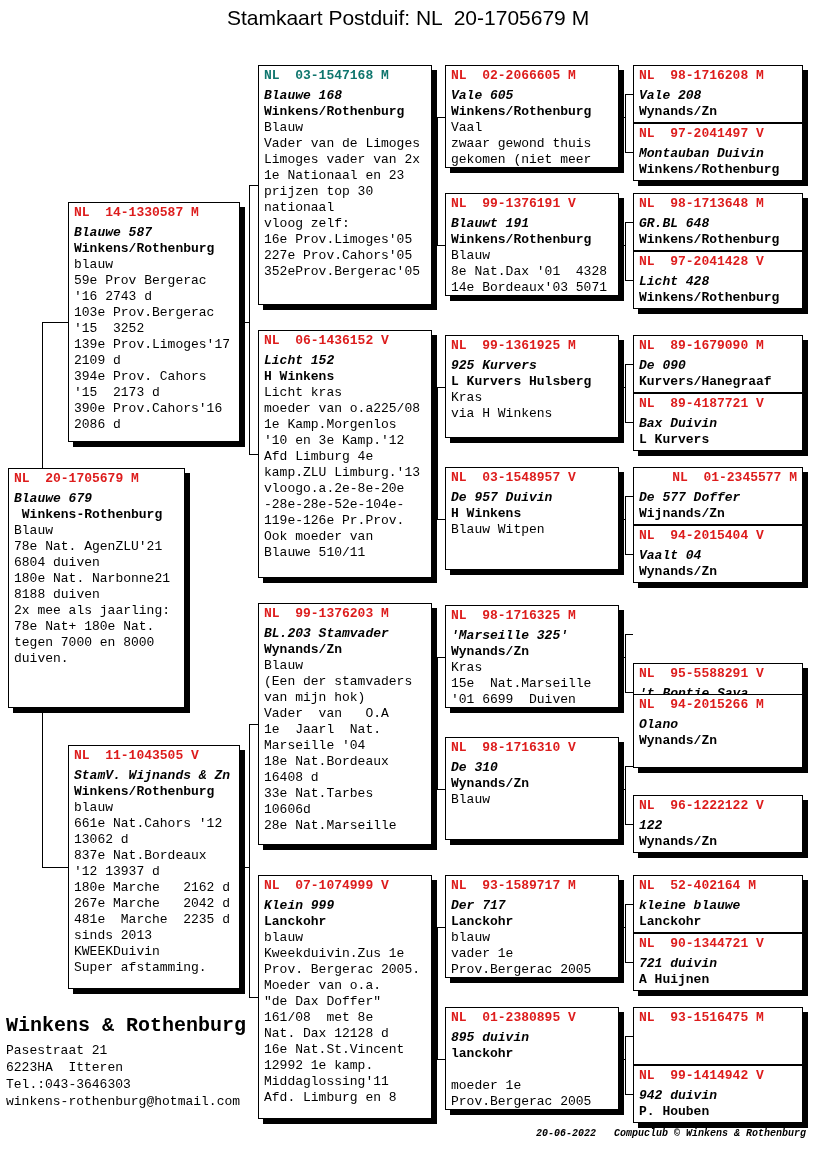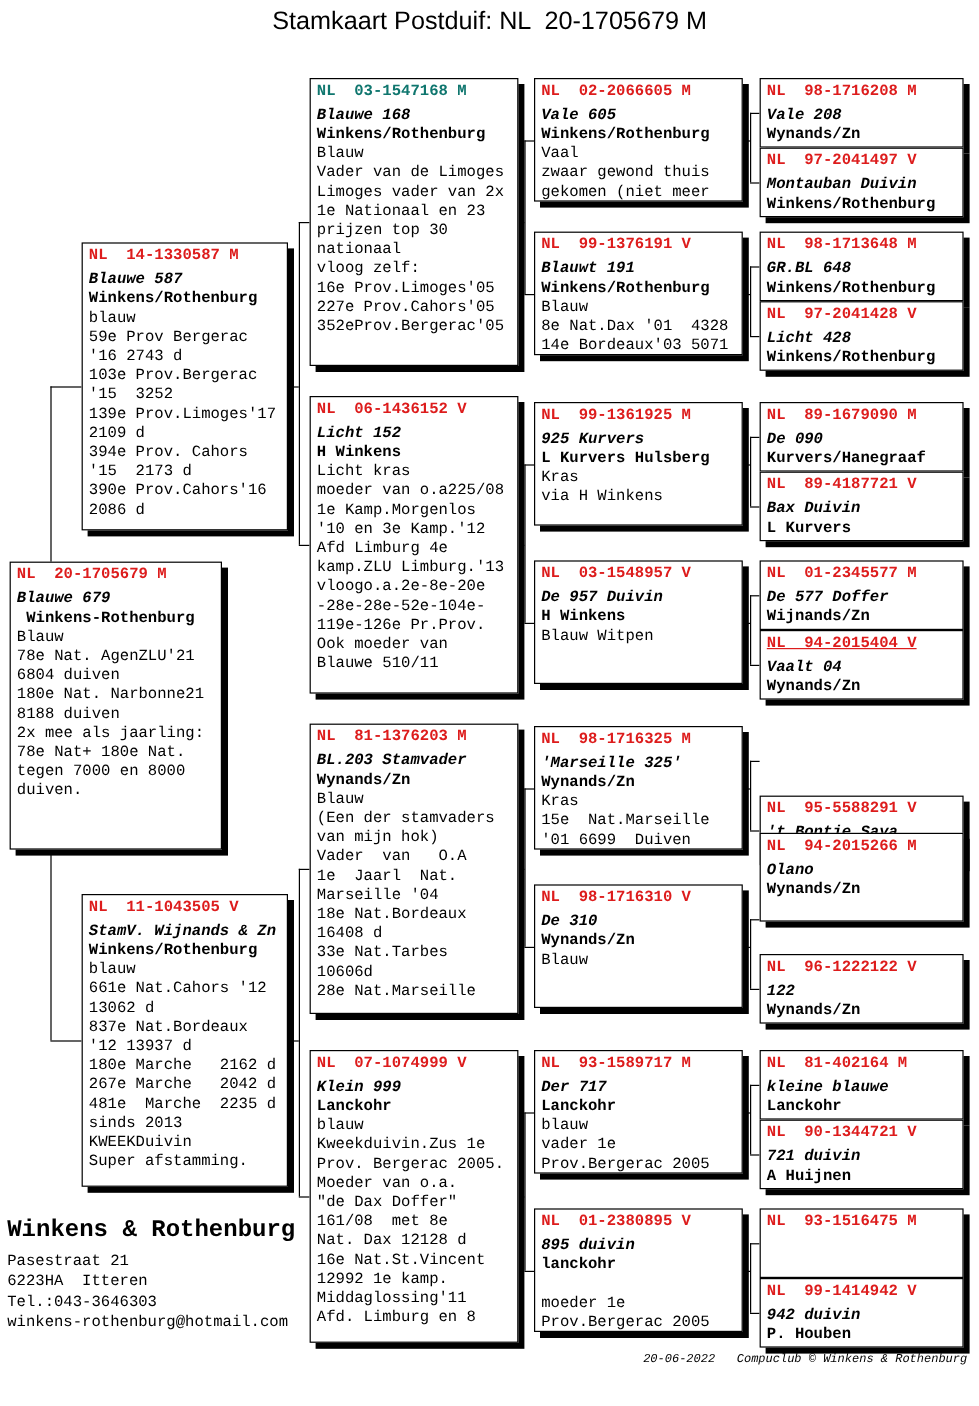--- a/index.html
+++ b/index.html
@@ -12,21 +12,21 @@
        font-size:13px;line-height:16px;}
   .ring{font-weight:bold;white-space:pre;margin-bottom:4px;}
   .pname{font-weight:bold;font-style:italic;white-space:pre;}
   .owner{font-weight:bold;white-space:pre;}
   .pbody{white-space:pre-wrap;}
   .hl{position:absolute;height:1px;background:#000;}
   .vl{position:absolute;width:1px;background:#000;}
   .contact{position:absolute;left:6px;top:1016px;}
   .contact .cname{font-weight:bold;font-size:20px;line-height:20px;white-space:pre;}
   .contact .clines{font-size:13px;line-height:17px;white-space:pre-wrap;margin-top:6px;}
-  .footer{position:absolute;right:10px;top:1128px;font-size:10px;font-weight:normal;
+  .footer{position:absolute;right:10px;top:1128px;font-size:10px;font-weight:bold;
           font-style:italic;white-space:pre;margin-left:18px;}
 </style>
 </head>
 <body>
 
 <div id="page">
 
   <div class="title">Stamkaart Postduif: NL  20-1705679 M</div>
 
   <div class="vl" style="left:42px;top:322px;height:545px"></div>
@@ -179,21 +179,21 @@
 Afd Limburg 4e
 kamp.ZLU Limburg.'13
 vloogo.a.2e-8e-20e
 -28e-28e-52e-104e-
 119e-126e Pr.Prov.
 Ook moeder van
 Blauwe 510/11</div>
   </div>
 
   <div class="box" style="left:258px;top:603px;width:174px;height:242px">
-    <div class="ring" style="color: rgb(221, 28, 28);">NL  81-1376203 M</div>
+    <div class="ring" style="color: rgb(221, 28, 28);">NL  99-1376203 M</div>
     <div class="pname">BL.203 Stamvader</div>
     <div class="owner">Wynands/Zn</div>
     <div class="pbody">Blauw
 (Een der stamvaders
 van mijn hok)
 Vader  van   O.A
 1e  Jaarl  Nat.
 Marseille '04
 18e Nat.Bordeaux
 16408 d
@@ -310,46 +310,46 @@
     <div class="ring" style="color: rgb(221, 28, 28);">NL  89-1679090 M</div>
     <div class="pname">De 090</div>
     <div class="owner">Kurvers/Hanegraaf</div>
   </div>
   <div class="box" style="left:633px;top:393px;width:170px;height:58px">
     <div class="ring" style="color: rgb(221, 28, 28);">NL  89-4187721 V</div>
     <div class="pname">Bax Duivin</div>
     <div class="owner">L Kurvers</div>
   </div>
   <div class="box" style="left:633px;top:467px;width:170px;height:58px">
-    <div class="ring" style="color: rgb(221, 28, 28);">NL  01-2345577 M</div>
+    <div class="ring" style="color: rgb(221, 28, 28); text-align: right;">NL  01-2345577 M</div>
     <div class="pname">De 577 Doffer</div>
     <div class="owner">Wijnands/Zn</div>
   </div>
   <div class="box" style="left:633px;top:525px;width:170px;height:58px">
-    <div class="ring" style="color: rgb(221, 28, 28); text-decoration: underline;">NL  94-2015404 V</div>
+    <div class="ring" style="color: rgb(221, 28, 28);">NL  94-2015404 V</div>
     <div class="pname">Vaalt 04</div>
     <div class="owner">Wynands/Zn</div>
   </div>
   <div class="box" style="left:633px;top:663px;width:170px;height:58px">
     <div class="ring" style="color: rgb(221, 28, 28);">NL  95-5588291 V</div>
     <div class="pname">'t Bontje Saya</div>
     <div class="owner">Gebr Saya</div>
   </div>
   <div class="box" style="left:633px;top:694px;width:170px;height:74px">
     <div class="ring" style="color: rgb(221, 28, 28);">NL  94-2015266 M</div>
     <div class="pname">Olano</div>
     <div class="owner">Wynands/Zn</div>
   </div>
   <div class="box" style="left:633px;top:795px;width:170px;height:58px">
     <div class="ring" style="color: rgb(221, 28, 28);">NL  96-1222122 V</div>
     <div class="pname">122</div>
     <div class="owner">Wynands/Zn</div>
   </div>
   <div class="box" style="left:633px;top:875px;width:170px;height:58px">
-    <div class="ring" style="color: rgb(221, 28, 28);">NL  81-402164 M</div>
+    <div class="ring" style="color: rgb(221, 28, 28);">NL  52-402164 M</div>
     <div class="pname">kleine blauwe</div>
     <div class="owner">Lanckohr</div>
   </div>
   <div class="box" style="left:633px;top:933px;width:170px;height:58px">
     <div class="ring" style="color: rgb(221, 28, 28);">NL  90-1344721 V</div>
     <div class="pname">721 duivin</div>
     <div class="owner">A Huijnen</div>
   </div>
   <div class="box" style="left:633px;top:1007px;width:170px;height:58px">
     <div class="ring" style="color: rgb(221, 28, 28);">NL  93-1516475 M</div>

